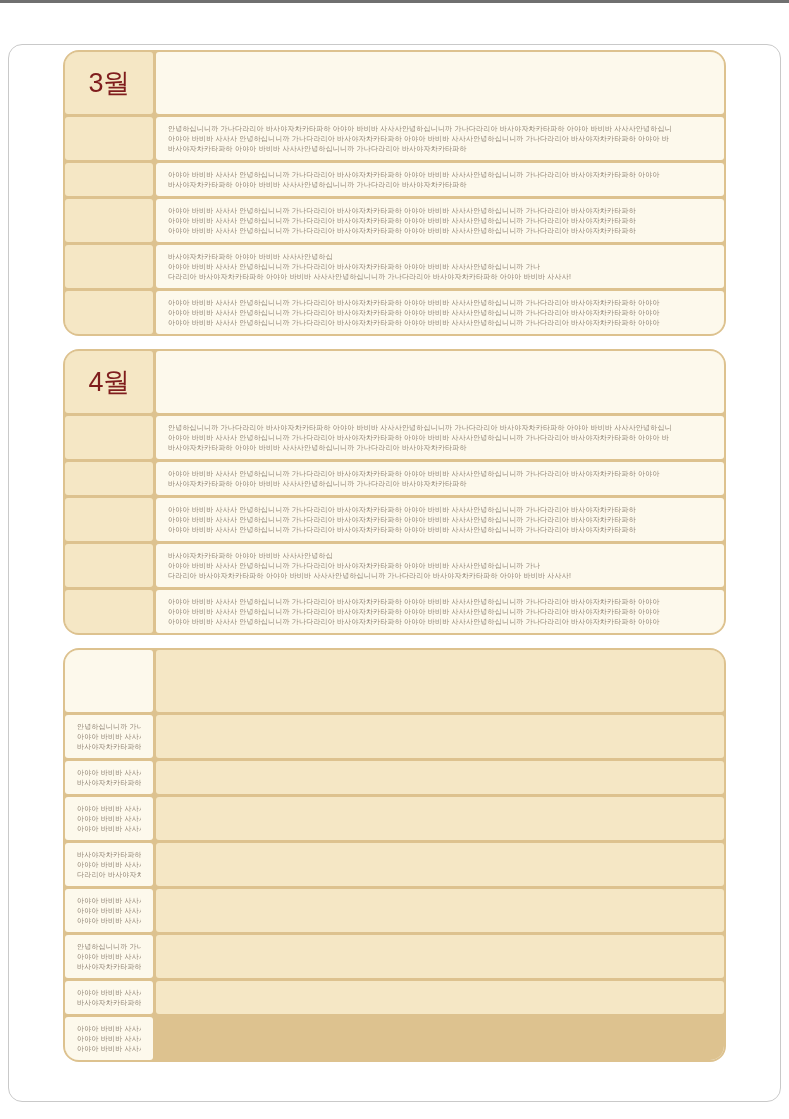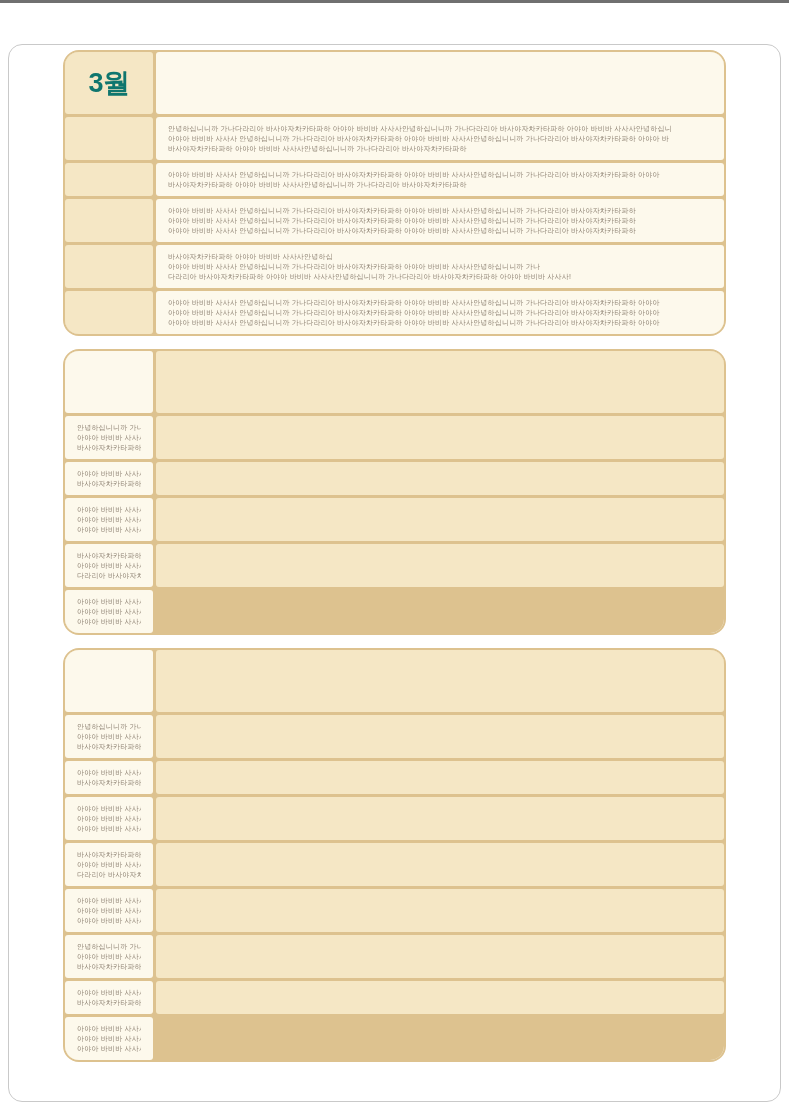--- a/index.html
+++ b/index.html
@@ -17,21 +17,21 @@
     box-sizing:border-box;width:663px;border:2px solid #ddc28f;border-radius:16px;
     overflow:hidden;background:#ddc28f;margin-bottom:13px;
   }
   .grid{display:grid;grid-template-columns:88px 1fr;gap:3px;background:#ddc28f;}
   .cell{border-radius:3px;box-sizing:border-box;}
   .label-cell{background:#f5e7c5;}
   .content-cell{background:#fdf9ec;padding:7px 12px 6px 12px;}
   .header-cell{height:62px;}
   .month-label-cell{display:flex;align-items:center;justify-content:center;}
   .month-label{
-    font-size:27px;font-weight:700;color:#0f766e;letter-spacing:-0.5px;
+    font-size:27px;font-weight:400;color:#7f1d1d;letter-spacing:-0.5px;
   }
   .line{
     font-size:7px;line-height:10px;color:#8e8273;letter-spacing:0.2px;
     white-space:nowrap;overflow:hidden;
   }
 </style>
 </head>
 <body>
 
 <div class="topbar"></div>
@@ -71,20 +71,23 @@
           <div class="cell content-cell">
             <div class="line">아야아 바비바 사사사 안녕하십니니까 가나다라리아 바사야자차카타파하 아야아 바비바 사사사안녕하십니니까 가나다라리아 바사야자차카타파하 아야아</div>
             <div class="line">아야아 바비바 사사사 안녕하십니니까 가나다라리아 바사야자차카타파하 아야아 바비바 사사사안녕하십니니까 가나다라리아 바사야자차카타파하 아야아</div>
             <div class="line">아야아 바비바 사사사 안녕하십니니까 가나다라리아 바사야자차카타파하 아야아 바비바 사사사안녕하십니니까 가나다라리아 바사야자차카타파하 아야아</div>
           </div>
         </div>
   </section>
 
   <section class="month-card">
     <div class="grid">
+      <div class="cell label-cell header-cell month-label-cell">
+        <span class="month-label">4월</span>
+      </div>
       <div class="cell content-cell header-cell"></div>
     <div class="cell label-cell"></div>
           <div class="cell content-cell">
             <div class="line">안녕하십니니까 가나다라리아 바사야자차카타파하 아야아 바비바 사사사안녕하십니니까 가나다라리아 바사야자차카타파하 아야아 바비바 사사사안녕하십니</div>
             <div class="line">아야아 바비바 사사사 안녕하십니니까 가나다라리아 바사야자차카타파하 아야아 바비바 사사사안녕하십니니까 가나다라리아 바사야자차카타파하 아야아 바</div>
             <div class="line">바사야자차카타파하 아야아 바비바 사사사안녕하십니니까 가나다라리아 바사야자차카타파하</div>
           </div>
           <div class="cell label-cell"></div>
           <div class="cell content-cell">
             <div class="line">아야아 바비바 사사사 안녕하십니니까 가나다라리아 바사야자차카타파하 아야아 바비바 사사사안녕하십니니까 가나다라리아 바사야자차카타파하 아야아</div>

